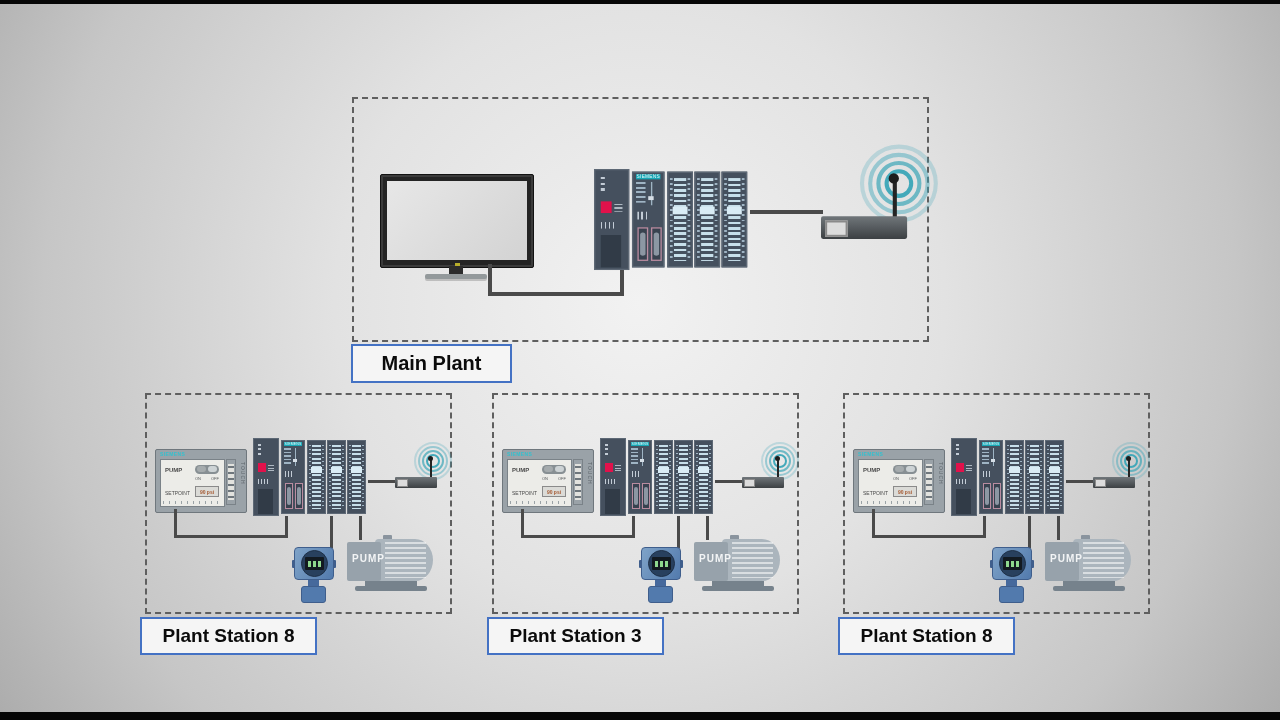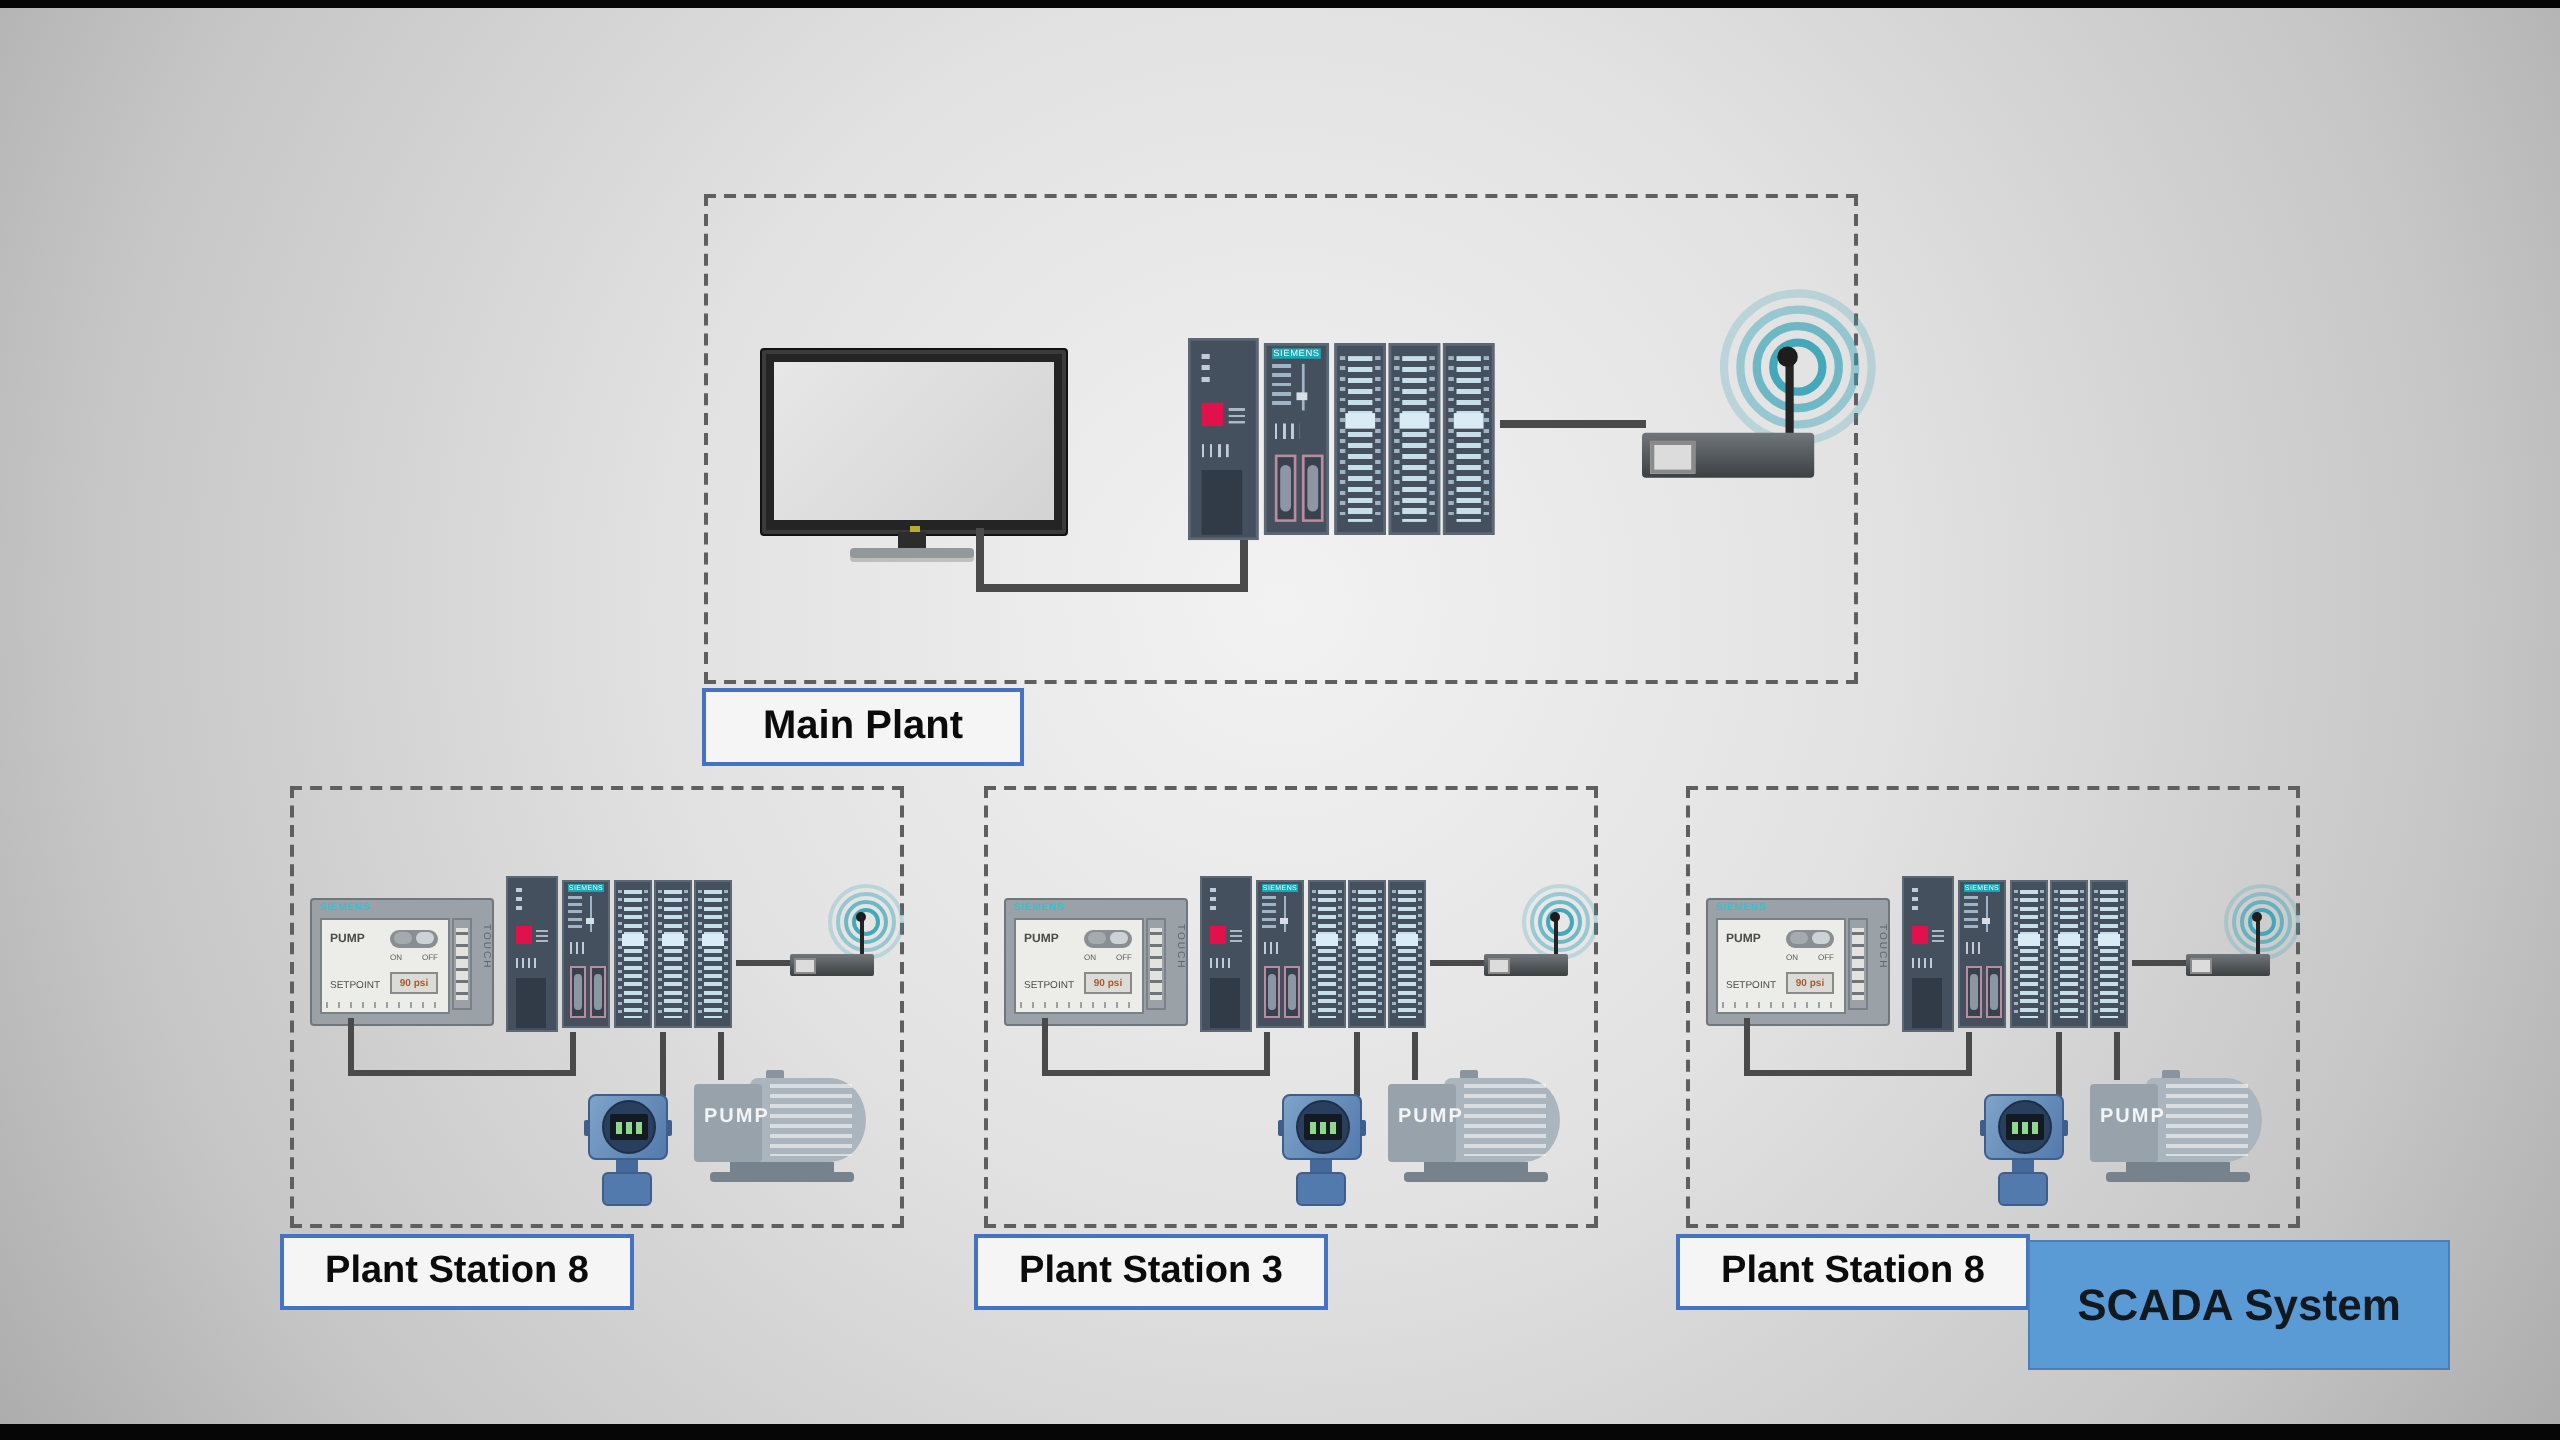--- a/index.html
+++ b/index.html
@@ -574,16 +574,13 @@
         <div class="pump-foot"></div>
       </div>
     </div>
 
     <div class="label-box station-label">
       <span>Plant Station 8</span>
     </div>
   </div>
 </div>
 
-  <div class="scada-box">
-    <span>SCADA System</span>
-  </div>
 </div>
 
 </body></html>

